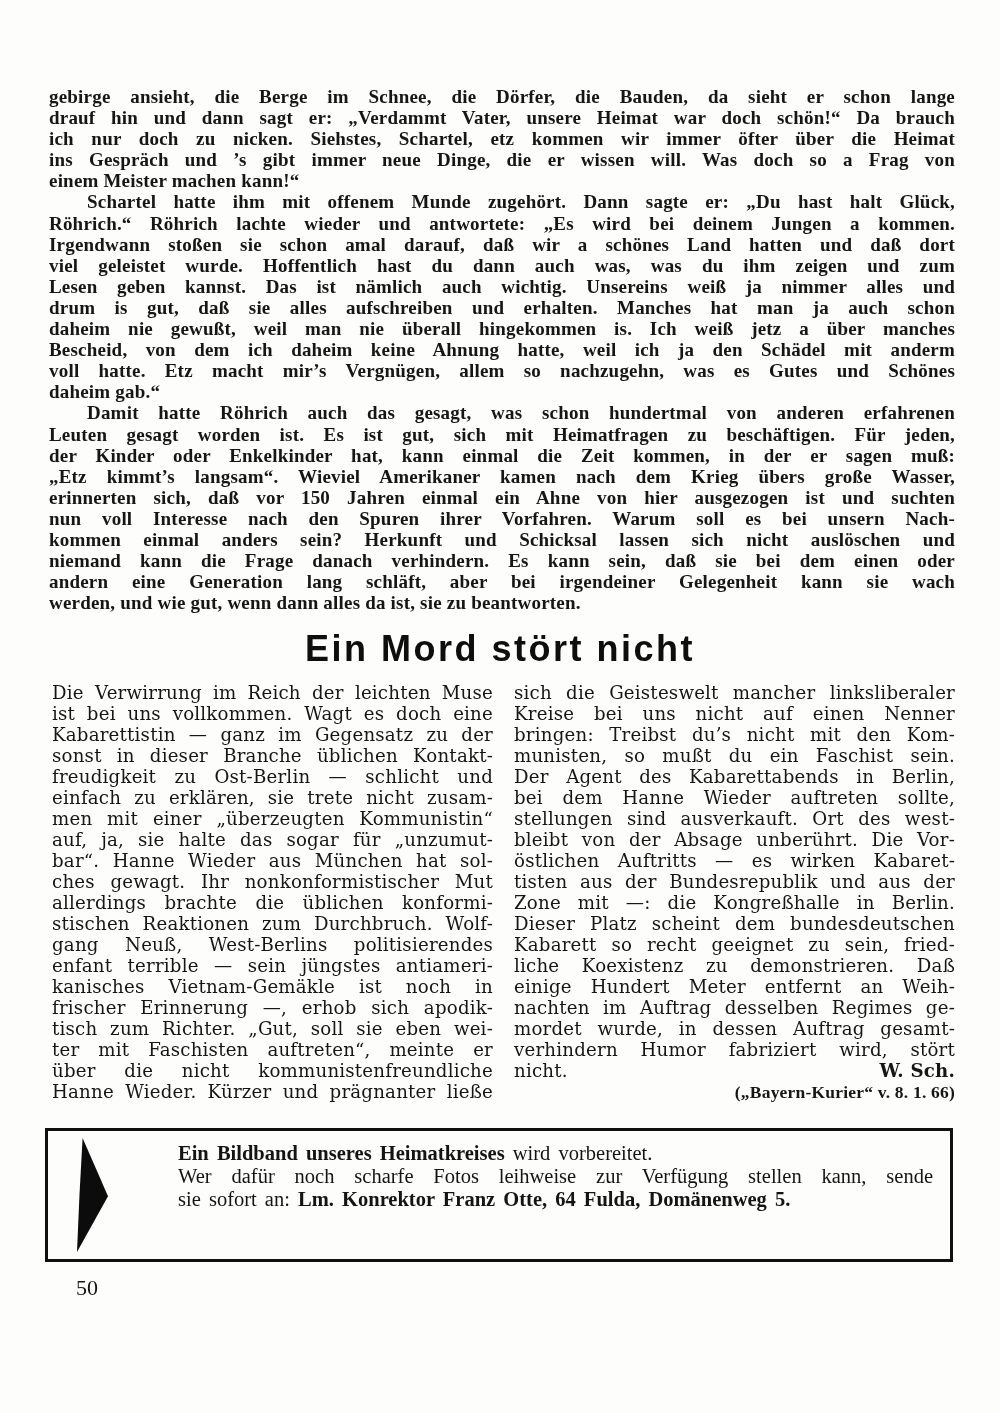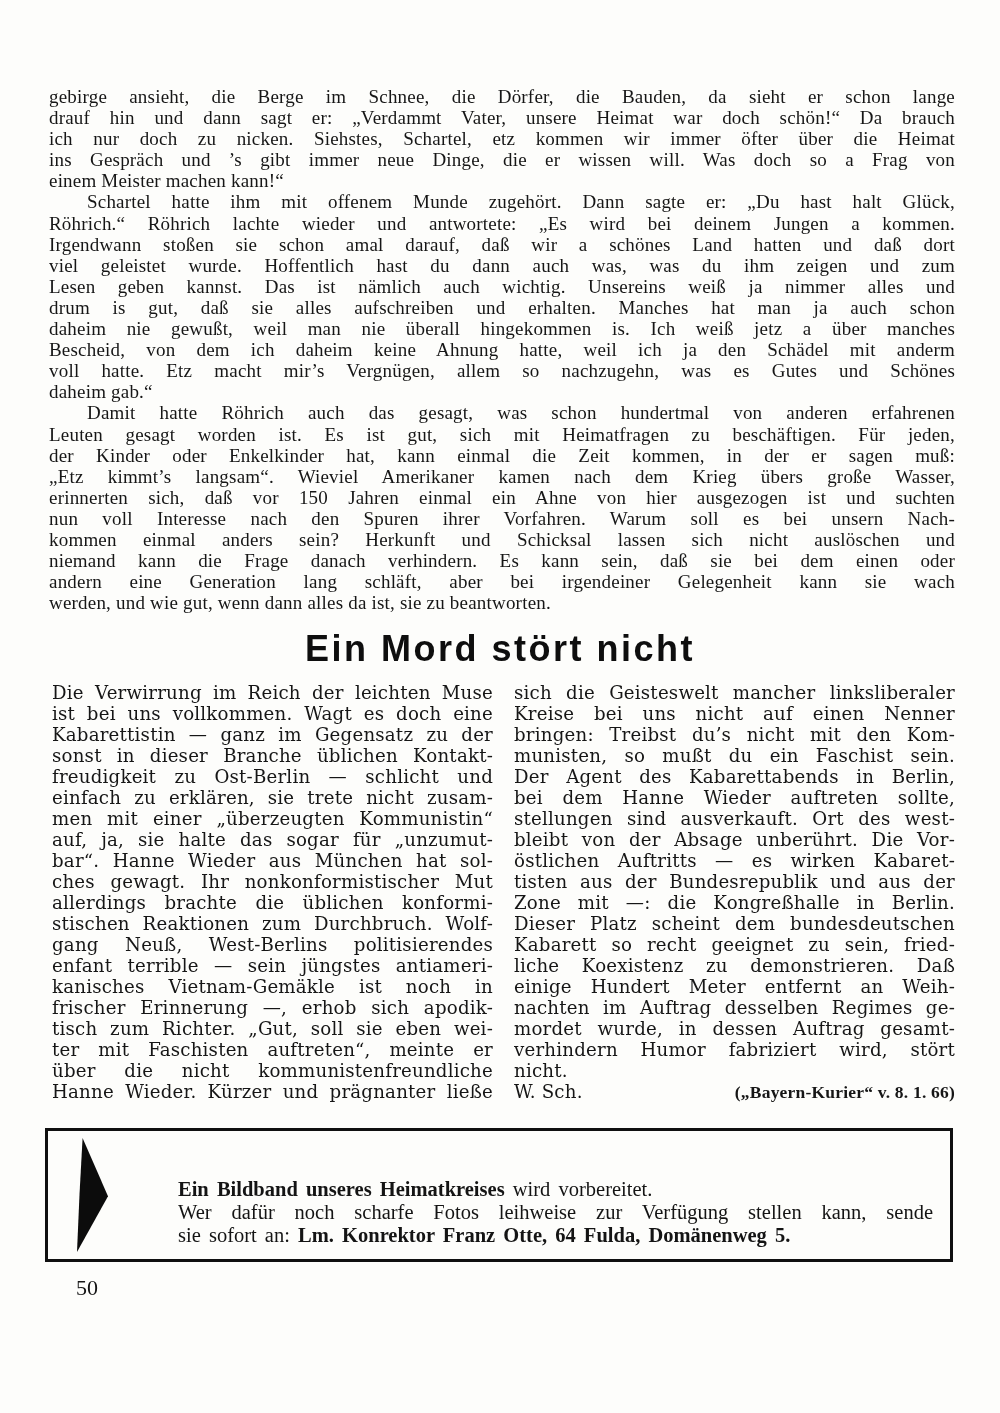--- a/index.html
+++ b/index.html
@@ -4,57 +4,57 @@
 <style>
   html,body{margin:0;padding:0;}
   body{width:1000px;height:1413px;background:#e9e9e7;}
   .page{position:relative;width:1000px;height:1413px;background:#fdfdfb;color:#161616;overflow:hidden;}
 
   
   .top-block{
     position:absolute;left:49px;top:86px;width:906px;
     font-family:"Liberation Serif",serif;font-size:19px;letter-spacing:0.2px;
   }
-  .top-block .para{margin:0;}
+  .top-block .para{margin:0;font-weight:bold;}
   .top-block .tline{line-height:21.1px;height:21.1px;white-space:nowrap;
     text-align:justify;text-align-last:justify;overflow:hidden;}
   .top-block .tline.tline-last{text-align-last:left;}
   .para.indent-first .tline:first-child{text-indent:38px;}
 
   
   .headline{
     position:absolute;left:0;top:628px;width:100%;margin:0;
     text-align:center;
     font-family:"Liberation Sans",sans-serif;font-weight:bold;
     font-size:36px;letter-spacing:2.5px;color:#0e0e0e;
   }
 
   
   .columns{position:absolute;left:52px;top:682px;width:903px;display:flex;gap:21px;
     font-family:"DejaVu Serif",serif;font-size:18.2px;letter-spacing:0.2px;}
   .col{width:441px;flex:0 0 441px;}
   .col .tline{line-height:21px;height:21px;white-space:nowrap;
     text-align:justify;text-align-last:justify;overflow:hidden;}
-  .sigline{display:flex;justify-content:space-between;line-height:21px;height:21px;flex-direction:column;}
-  .sig{font-weight:normal;}
+  .sigline{display:flex;justify-content:space-between;line-height:21px;height:21px;}
+  .sig{font-weight:bold;}
   .attribution{text-align:right;line-height:22px;font-size:17.5px;
     font-family:"Liberation Serif",serif;font-weight:bold;}
 
   
   .notice{
     position:absolute;left:45px;top:1128px;width:908px;height:134px;
     border:3px solid #101010;box-sizing:border-box;background:#fdfdfb;
   }
   .arrow{
     position:absolute;left:29px;top:7px;width:31px;height:114px;background:#0c0c0c;
     clip-path:polygon(18% 0%, 100% 51%, 0% 100%, 8% 50%);
   }
   .notice-text{
     position:absolute;left:130px;top:11px;width:755px;
-    font-family:"Liberation Serif",serif;font-size:20.5px;color:#141414;word-spacing:3px;margin-top:36px;
+    font-family:"Liberation Serif",serif;font-size:20.5px;color:#141414;word-spacing:3px;
   }
   .notice-text p{margin:0;}
   .n1{margin-bottom:11px;}
   .n2{margin-bottom:7px;text-align:justify;text-align-last:justify;white-space:nowrap;overflow:hidden;}
   .nb{font-weight:bold;}
 
   
   .pagenum{
     position:absolute;left:49px;top:1275px;
     font-family:"Liberation Serif",serif;font-size:22px;color:#141414;margin-left:27px;

